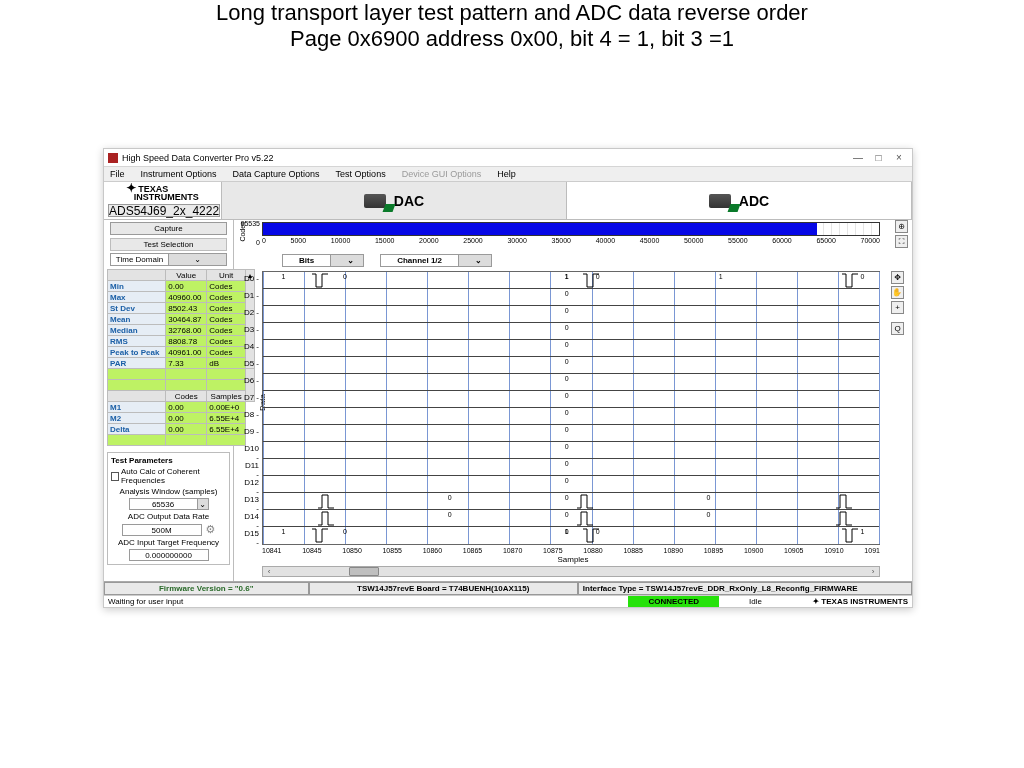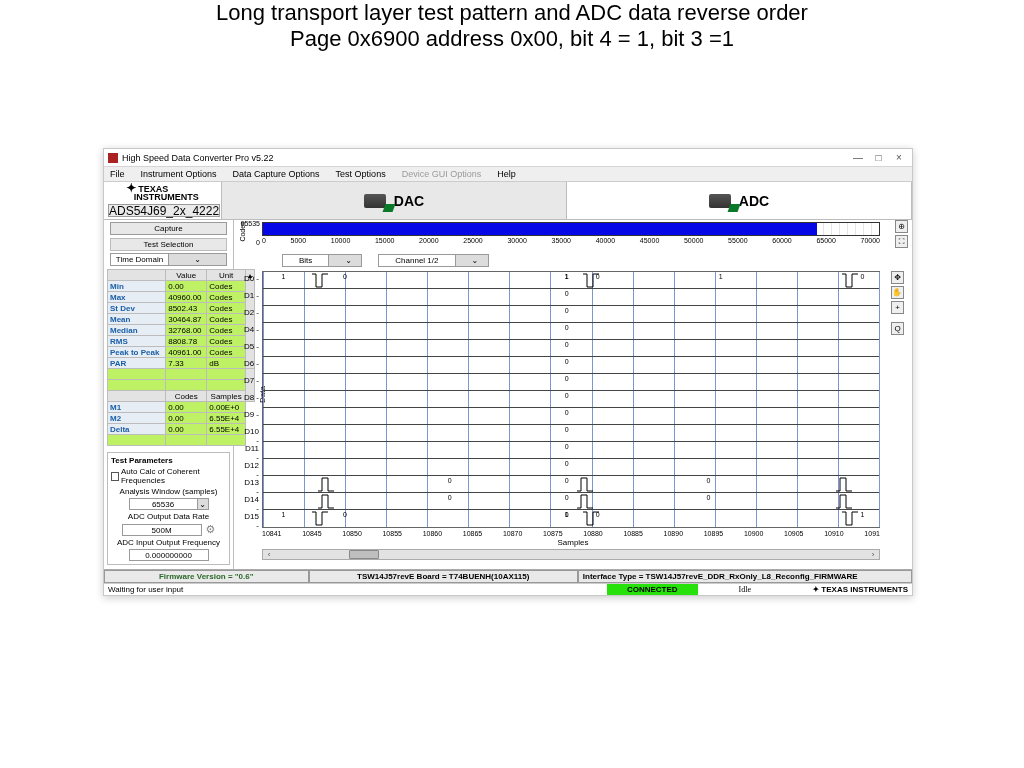--- a/index.html
+++ b/index.html
@@ -50,21 +50,21 @@
   .plot-area{ flex:1; position:relative; padding:2px 4px 4px 4px;}
   .overview{ position:relative; height:28px; margin-left:24px; margin-right:28px;}
   .ov-y{ position:absolute; left:-22px; top:-2px; font-size:7px; text-align:right; width:20px;}
   .ov-y2{ position:absolute; left:-22px; bottom:4px; font-size:7px; text-align:right; width:20px;}
   .ov-lbl{ position:absolute; left:-30px; top:6px; transform:rotate(-90deg); font-size:7px;}
   .ov-track{ height:14px; border:1px solid #333; background:repeating-linear-gradient(90deg,#e5e5e5 0,#e5e5e5 1px,transparent 1px,transparent 8px);}
   .ov-fill{ height:100%; width:90%; background:#0607e6;}
   .ov-ticks{ display:flex; justify-content:space-between; font-size:7px; margin-top:1px;}
   .plot-opts{ margin:4px 0 4px 44px; display:flex; gap:16px;}
   .plot-opts .combo{ display:flex; border:1px solid #9a9a9a; height:13px; font-size:8px; background:#fff;}
-  .plot-opts .combo span{ padding:0 16px; line-height:11px;}
+  .plot-opts .combo span{ padding:0 16px; line-height:11px;font-weight:bold;}
   .plot-opts .combo .dd{ width:12px; background:#dcdcdc; border-left:1px solid #9a9a9a; text-align:center; line-height:11px;}
   .bit-grid{ position:relative; margin-left:24px; margin-right:28px; border:1px solid #666;}
   .bit-row{ height:17px; position:relative; border-bottom:1px solid #444;text-decoration:underline;}
   .bit-row:last-child{ border-bottom:none;}
   .bit-lbl{ position:absolute; left:-22px; top:2px; font-size:8px; width:18px; text-align:right;}
   .bit-val{ position:absolute; font-size:7px; top:1px;}
   .grid-v{ position:absolute; top:0; bottom:0; width:1px; background:#7a97d4;}
   .data-lbl{ position:absolute; left:-9px; top:50%; transform:rotate(-90deg) translateX(10px); font-size:8px;}
   .xticks{ display:flex; justify-content:space-between; font-size:7px; margin:2px 28px 0 24px;}
   .xlabel{ text-align:center; font-size:8px; margin:1px 0;}
@@ -75,21 +75,21 @@
   .side-icons span{ width:13px;height:13px; border:1px solid #888; background:#efefef; font-size:8px; text-align:center; line-height:11px;}
   .statusbar{ display:flex; border-top:1px solid #aaa; background:#efefef; font-size:8px;}
   .statusbar .cell{ border:1px solid #999; padding:1px 4px; background:#e9e9e9;}
   .statusbar .cell.fw{ flex:1.2; text-align:center; font-weight:bold; color:#2a6a2a; }
   .statusbar .cell.board{ flex:1.6; text-align:center; font-weight:bold;}
   .statusbar .cell.if{ flex:2; font-weight:bold;}
   .statusbar2{ display:flex; font-size:8px; border-top:1px solid #ccc;}
   .statusbar2 .s{ padding:1px 4px;}
   .statusbar2 .wait{ flex:1.5;}
   .statusbar2 .conn{ background:#26e20a; padding:1px 20px; font-weight:bold;}
-  .statusbar2 .idle{ padding:1px 41px;font-family:Liberation Serif, serif;}
+  .statusbar2 .idle{ padding:1px 30px;}
   .statusbar2 .ti{ flex:0 0 120px; text-align:right; font-weight:bold; padding-right:4px;}
   .pulse{ position:absolute; top:0; height:100%;}
   .pulse svg{ display:block;}
 </style>
 </head>
 <body>
 
 <div class="slide-title">
   <div>Long transport layer test pattern and ADC data reverse order</div>
   <div>Page 0x6900 address 0x00, bit 4 = 1, bit 3 =1</div>
@@ -254,21 +254,21 @@
             <span>65536</span>
             <span class="dd">⌄</span>
           </div>
         <div class="line">ADC Output Data Rate</div>
         <div style="display:flex; align-items:center; justify-content:center; gap:4px;">
           <div class="field" style="margin:0;">
               <span>500M</span>
             </div>
           <span class="gear">⚙</span>
         </div>
-        <div class="line">ADC Input Output Frequency</div>
+        <div class="line">ADC Input Target Frequency</div>
         <div class="field">
             <span>0.000000000</span>
           </div>
       </div>
     </div>
 
     <div class="plot-area">
       <div class="side-icons">
         <span>⊕</span>
         <span>⛶</span>
@@ -362,20 +362,24 @@
             </div>
             <div class="bit-row">
               <span class="bit-lbl">D1 -</span>
               <span class="bit-val" style="left: 49%;">0</span>
             </div>
             <div class="bit-row">
               <span class="bit-lbl">D2 -</span>
               <span class="bit-val" style="left: 49%;">0</span>
             </div>
             <div class="bit-row">
+              <span class="bit-lbl">D3 -</span>
+              <span class="bit-val" style="left: 49%;">0</span>
+            </div>
+            <div class="bit-row">
               <span class="bit-lbl">D4 -</span>
               <span class="bit-val" style="left: 49%;">0</span>
             </div>
             <div class="bit-row">
               <span class="bit-lbl">D5 -</span>
               <span class="bit-val" style="left: 49%;">0</span>
             </div>
             <div class="bit-row">
               <span class="bit-lbl">D6 -</span>
               <span class="bit-val" style="left: 49%;">0</span>

